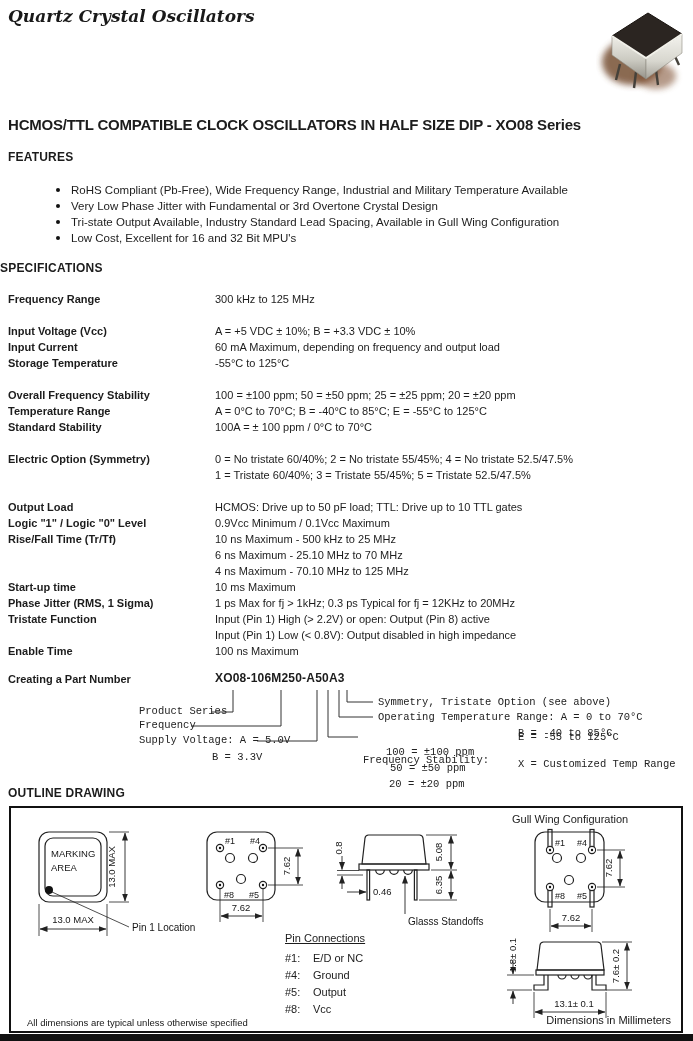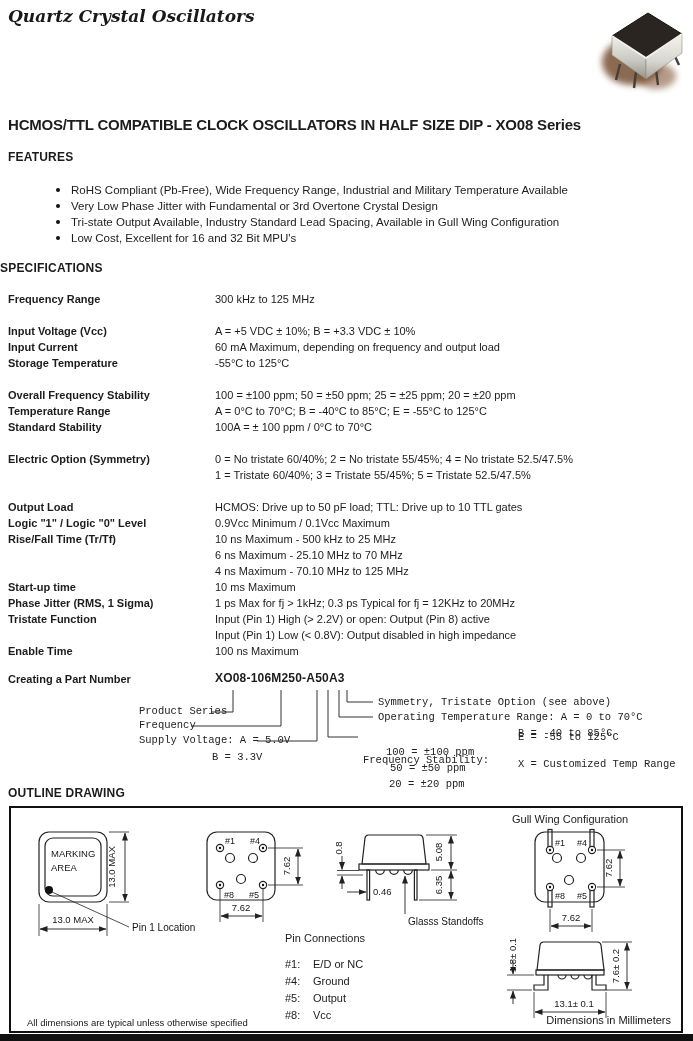--- a/index.html
+++ b/index.html
@@ -19,21 +19,21 @@
   .spec-label{width:207px;font-weight:bold;flex:0 0 auto;}
   .spec-values{flex:1;}
   .pn-label{left:8px;top:673px;font-size:11px;font-weight:bold;}
   .pn-value{left:215px;top:671px;font-size:12px;font-weight:bold;letter-spacing:0.2px;}
   .pn-diagram{left:0;top:688px;width:615px;height:100px;font-family:Liberation Mono, monospace;}
   .pn-diagram .co{position:absolute;font-size:10.5px;white-space:nowrap;color:#222;}
   .outline-head{left:8px;top:786px;}
   .outline-box{left:9px;top:806px;width:670px;height:223px;border:2px solid #111;}
   .gw-title{left:501px;top:5px;font-size:11px;color:#222;}
   .pinconn{left:274px;top:124px;font-size:11px;color:#1c1c1c;}
-  .pinconn .pc-head{margin-bottom:14px;}
+  .pinconn .pc-head{margin-bottom:8px;text-decoration:underline;}
   .pc-row{display:flex;height:17px;}
   .pc-pin{width:28px;}
   .foot-left{left:7px;top:209px;font-size:9.5px;color:#161616;margin-left:9px;}
   .foot-right{right:10px;top:206px;font-size:11px;color:#161616;}
   .black-bar{left:0;top:1034px;width:693px;height:7px;background:#111;}
   
   .ln{fill:none;stroke:#222;stroke-width:1.2;}
   .fw{fill:#fff;stroke:#222;stroke-width:1.1;}
   .dim{stroke:#222;stroke-width:0.9;fill:none;}
   .ext{stroke:#222;stroke-width:0.8;fill:none;}

